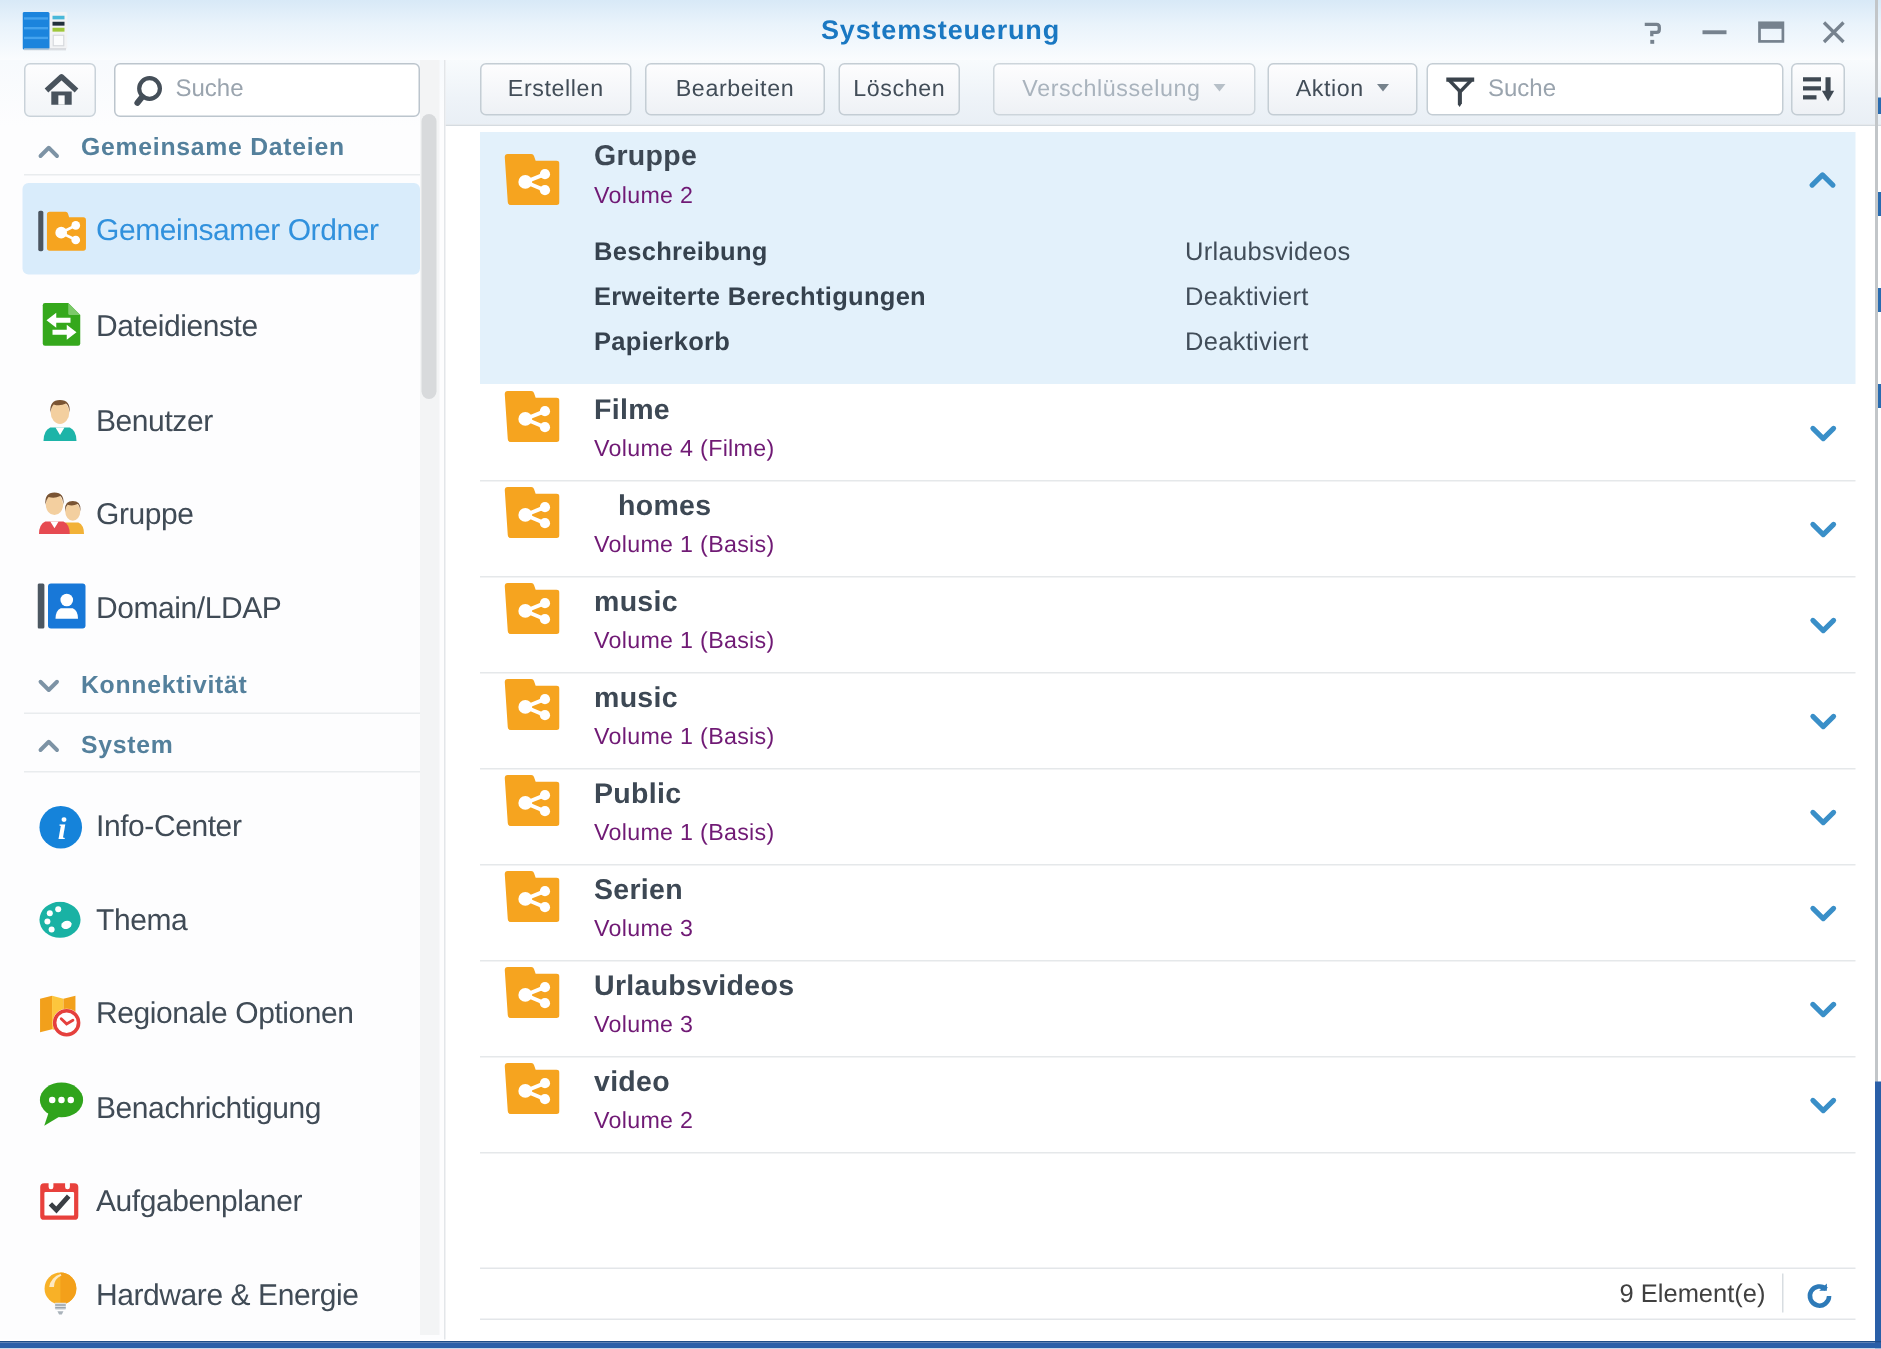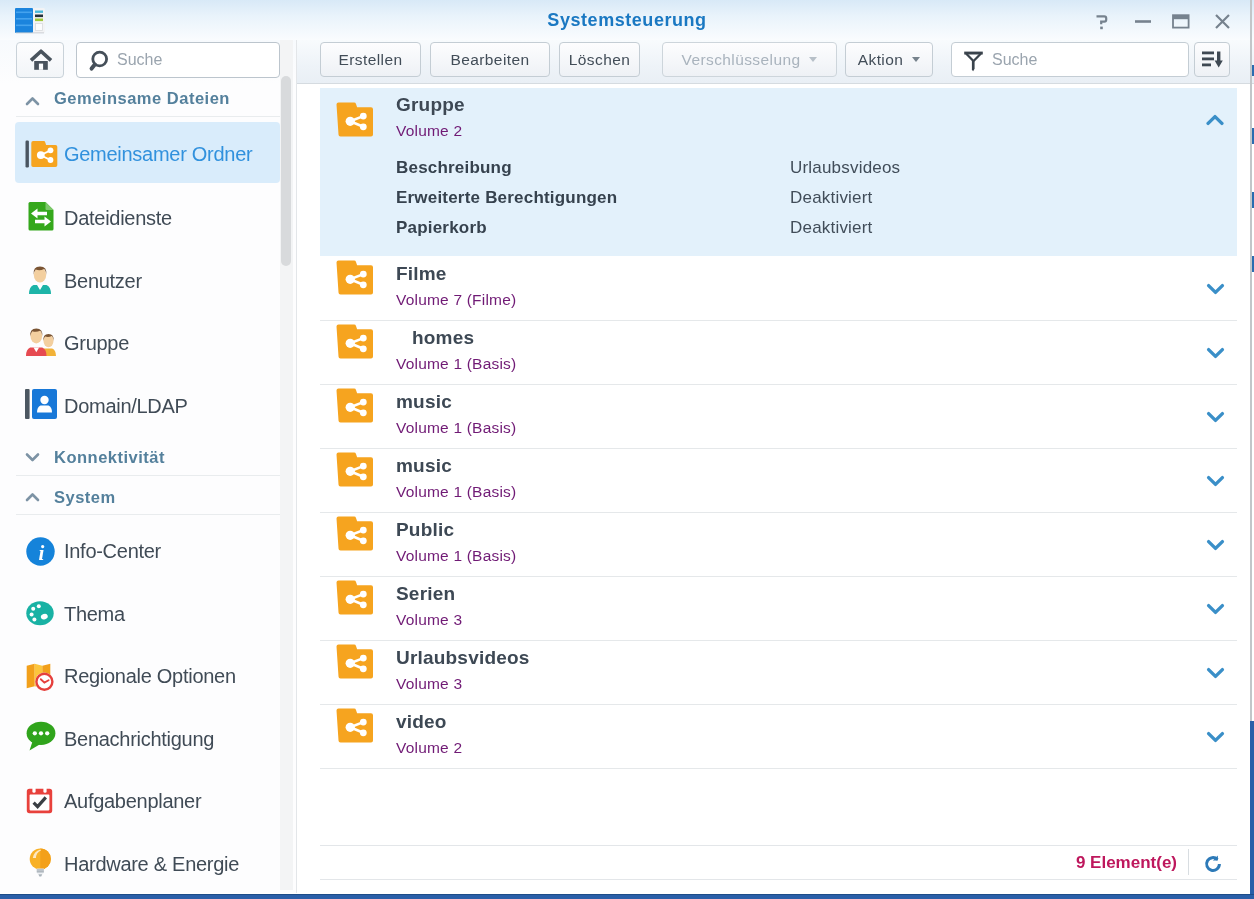--- a/index.html
+++ b/index.html
@@ -52,21 +52,21 @@
 .sline { left:16px; height:1px; width:264px; background:#e9ecee; }
 .bkblock { left:320px; top:88px; width:917px; height:168px; background:#e3f1fb; }
 .rowsep { left:320px; width:917px; height:1px; background:#e5e8ea; }
 .rtitle { font-size:19px; font-weight:bold; color:#3d4854; letter-spacing:0.2px; }
 .rsub { font-size:15.5px; color:#701a75; letter-spacing:0.2px; }
 .dlabel { font-size:17px; font-weight:bold; color:#36424e; letter-spacing:0.2px; }
 .dvalue { font-size:17px; color:#414d59; letter-spacing:0.2px; }
 
 
 .stline { left:320px; width:917px; height:1px; background:#e3e6e9; }
-.stext { font-size:17px; color:#be185d;font-weight:bold; }
+.stext { font-size:17px; color:#404040; }
 
 
 .edge-right-border { left:1250px; top:0; width:2px; height:893px; background:#c2c6c9; }
 .edge-right-blue { left:1250px; top:721px; width:4px; height:178px; background:#2a5fa8; }
 .edge-bot-navy { left:0; top:893.5px; width:1254px; height:1.5px; background:#1e4d88; }
 .edge-bot-blue { left:0; top:895px; width:1254px; height:4px; background:#2a5fa8; }
 .dash { left:1252px; width:2px; background:#2a6cb0; }
 </style>
 </head>
 <body>
@@ -114,21 +114,21 @@
   <rect x="79" y="3.2" width="15.6" height="12.4" stroke-width="1.8"></rect>
   <rect x="79" y="3.2" width="15.6" height="4" fill="#76828e" stroke="none"></rect>
   <path d="M122 3 l13 13 M135 3 l-13 13" stroke-width="2.2"></path>
 </svg>
 </div>
 
 <div class="abs btn" style="left:320px;width:101px;">Erstellen</div>
 <div class="abs btn" style="left:430px;width:120px;">Bearbeiten</div>
 <div class="abs btn" style="left:559px;width:81px;">Löschen</div>
 <div class="abs btn dis" style="left:662px;width:175px;">Verschlüsselung<span class="caret dis"></span></div>
-<div class="abs btn" style="left:845px;width:88px;">Aktion<span class="caret"></span></div>
+<div class="abs btn" style="left:845px;width:100px;">Aktion<span class="caret"></span></div>
 <div class="abs searchbox" style="left:951px;width:238px;">
   <svg class="abs" style="left:11px;top:7px;" width="21" height="22" viewBox="0 0 21 22">
     <g fill="#3a434c">
       <path d="M1.2 1.6 h18.6 v2.9 h-18.6 z"></path>
       <path d="M2.2 4.2 L9.6 11.8 L11.2 10.2 L4.6 3.4 z"></path>
       <path d="M18.8 4.2 L11.4 11.8 L9.8 10.2 L16.4 3.4 z"></path>
       <path d="M8.9 10.6 h2.7 v8.2 l-1.5 2.5 l-1.2-1.6 z"></path>
     </g>
   </svg>
   <span class="abs ph" style="left:40px;top:8px;">Suche</span>
@@ -333,21 +333,21 @@
   <div class="abs dvalue" style="left:790px;top:158px;">Urlaubsvideos</div>
   <div class="abs dlabel" style="left:396px;top:188px;">Erweiterte Berechtigungen</div>
   <div class="abs dvalue" style="left:790px;top:188px;">Deaktiviert</div>
   <div class="abs dlabel" style="left:396px;top:218px;">Papierkorb</div>
   <div class="abs dvalue" style="left:790px;top:218px;">Deaktiviert</div>
 
   <svg class="abs" style="left:336px;top:260px;" width="37" height="35" viewBox="0 0 37 35">
       <use href="#foldicon"></use>
     </svg>
   <div class="abs rtitle" style="left:396px;top:263px;">Filme</div>
-  <div class="abs rsub" style="left:396px;top:291px;">Volume 7 (Filme)</div>
+  <div class="abs rsub" style="left:396px;top:291px;">Volume 4 (Filme)</div>
   <svg class="abs" style="left:1206px;top:283px;" width="19" height="12" viewBox="0 0 19 12">
       <use href="#chevdown"></use>
     </svg>
 
   <div class="abs rowsep" style="top:320px;"></div>
   <svg class="abs" style="left:336px;top:324px;" width="37" height="35" viewBox="0 0 37 35">
       <use href="#foldicon"></use>
     </svg>
   <div class="abs rtitle" style="left:396px;top:327px;margin-left:16px;">homes</div>
   <div class="abs rsub" style="left:396px;top:355px;">Volume 1 (Basis)</div>

